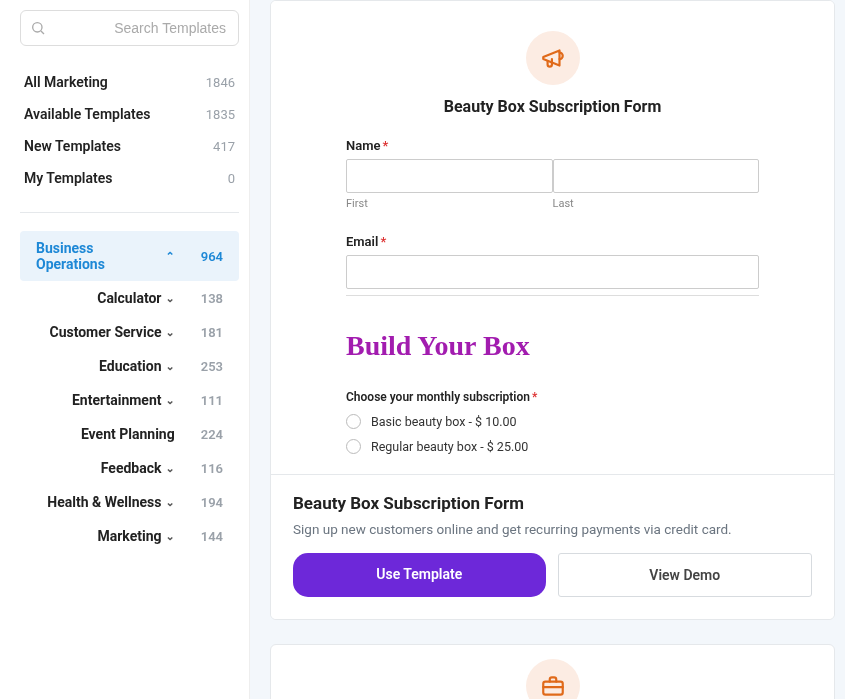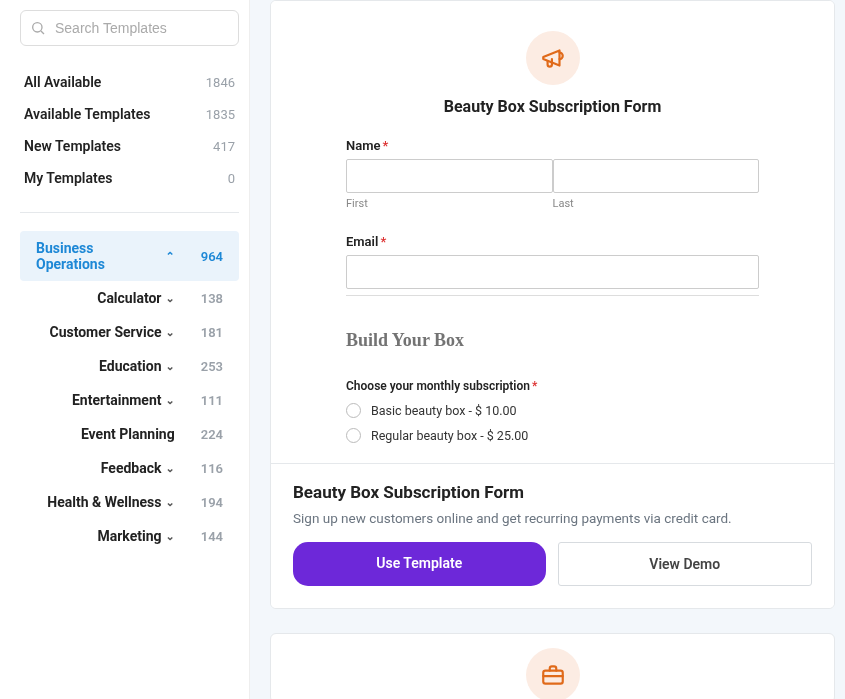--- a/index.html
+++ b/index.html
@@ -22,20 +22,21 @@
     margin-bottom: 20px;
   }
   .search-input {
     width: 100%;
     padding: 9px 12px 9px 34px;
     border: 1px solid #ddd;
     border-radius: 6px;
     font-size: 14px;
     color: #404040;
     outline: none;
+    text-align: right;
   }
   .search-input::placeholder { color: #aaa; }
   .search-icon {
     position: absolute;
     left: 10px; top: 50%;
     transform: translateY(-50%);
     color: #aaa;
     width: 16px; height: 16px;
   }
   .nav-list { list-style: none; }
@@ -136,22 +137,22 @@
     border-radius:2px;
     height:34px;
     padding: 4px 8px;
     font-size:13px;
   }
   .sublabel { font-size:11px; color:#888; margin-top:4px; margin-bottom: 18px; }
   .hr-thin { border:none; border-top:1px solid #ddd; margin-top:6px; }
   .build-title {
     font-family: Georgia, 'Times New Roman', serif;
     font-weight:700;
-    font-size:18px;
-    color:#737373;
+    font-size:28px;
+    color:#a21caf;
     margin: 34px 0 28px;
   }
   .opt-label { font-size:12px; font-weight:600; color:#222; margin-bottom:10px; }
   .radio-opt { display:flex; align-items:center; gap:10px; font-size:12.5px; color:#333; margin-bottom:10px;}
   .radio-dot {
     width:15px; height:15px;
     border:1.5px solid #bbb;
     border-radius:50%;
   }
   .card-footer {
@@ -198,21 +199,21 @@
   <div class="search-wrap">
     <svg class="search-icon" viewBox="0 0 24 24" fill="none" stroke="currentColor" stroke-width="2">
         <circle cx="11" cy="11" r="7"></circle>
         <line x1="21" y1="21" x2="16.5" y2="16.5"></line>
       </svg>
     <input class="search-input" placeholder="Search Templates" style="">
   </div>
 
   <ul class="nav-list">
     <li class="nav-item">
-      <span class="label">All Available</span>
+      <span class="label">All Marketing</span>
       <span class="count">1846</span>
     </li>
     <li class="nav-item">
       <span class="label">Available Templates</span>
       <span class="count">1835</span>
     </li>
     <li class="nav-item">
       <span class="label">New Templates</span>
       <span class="count">417</span>
     </li>

